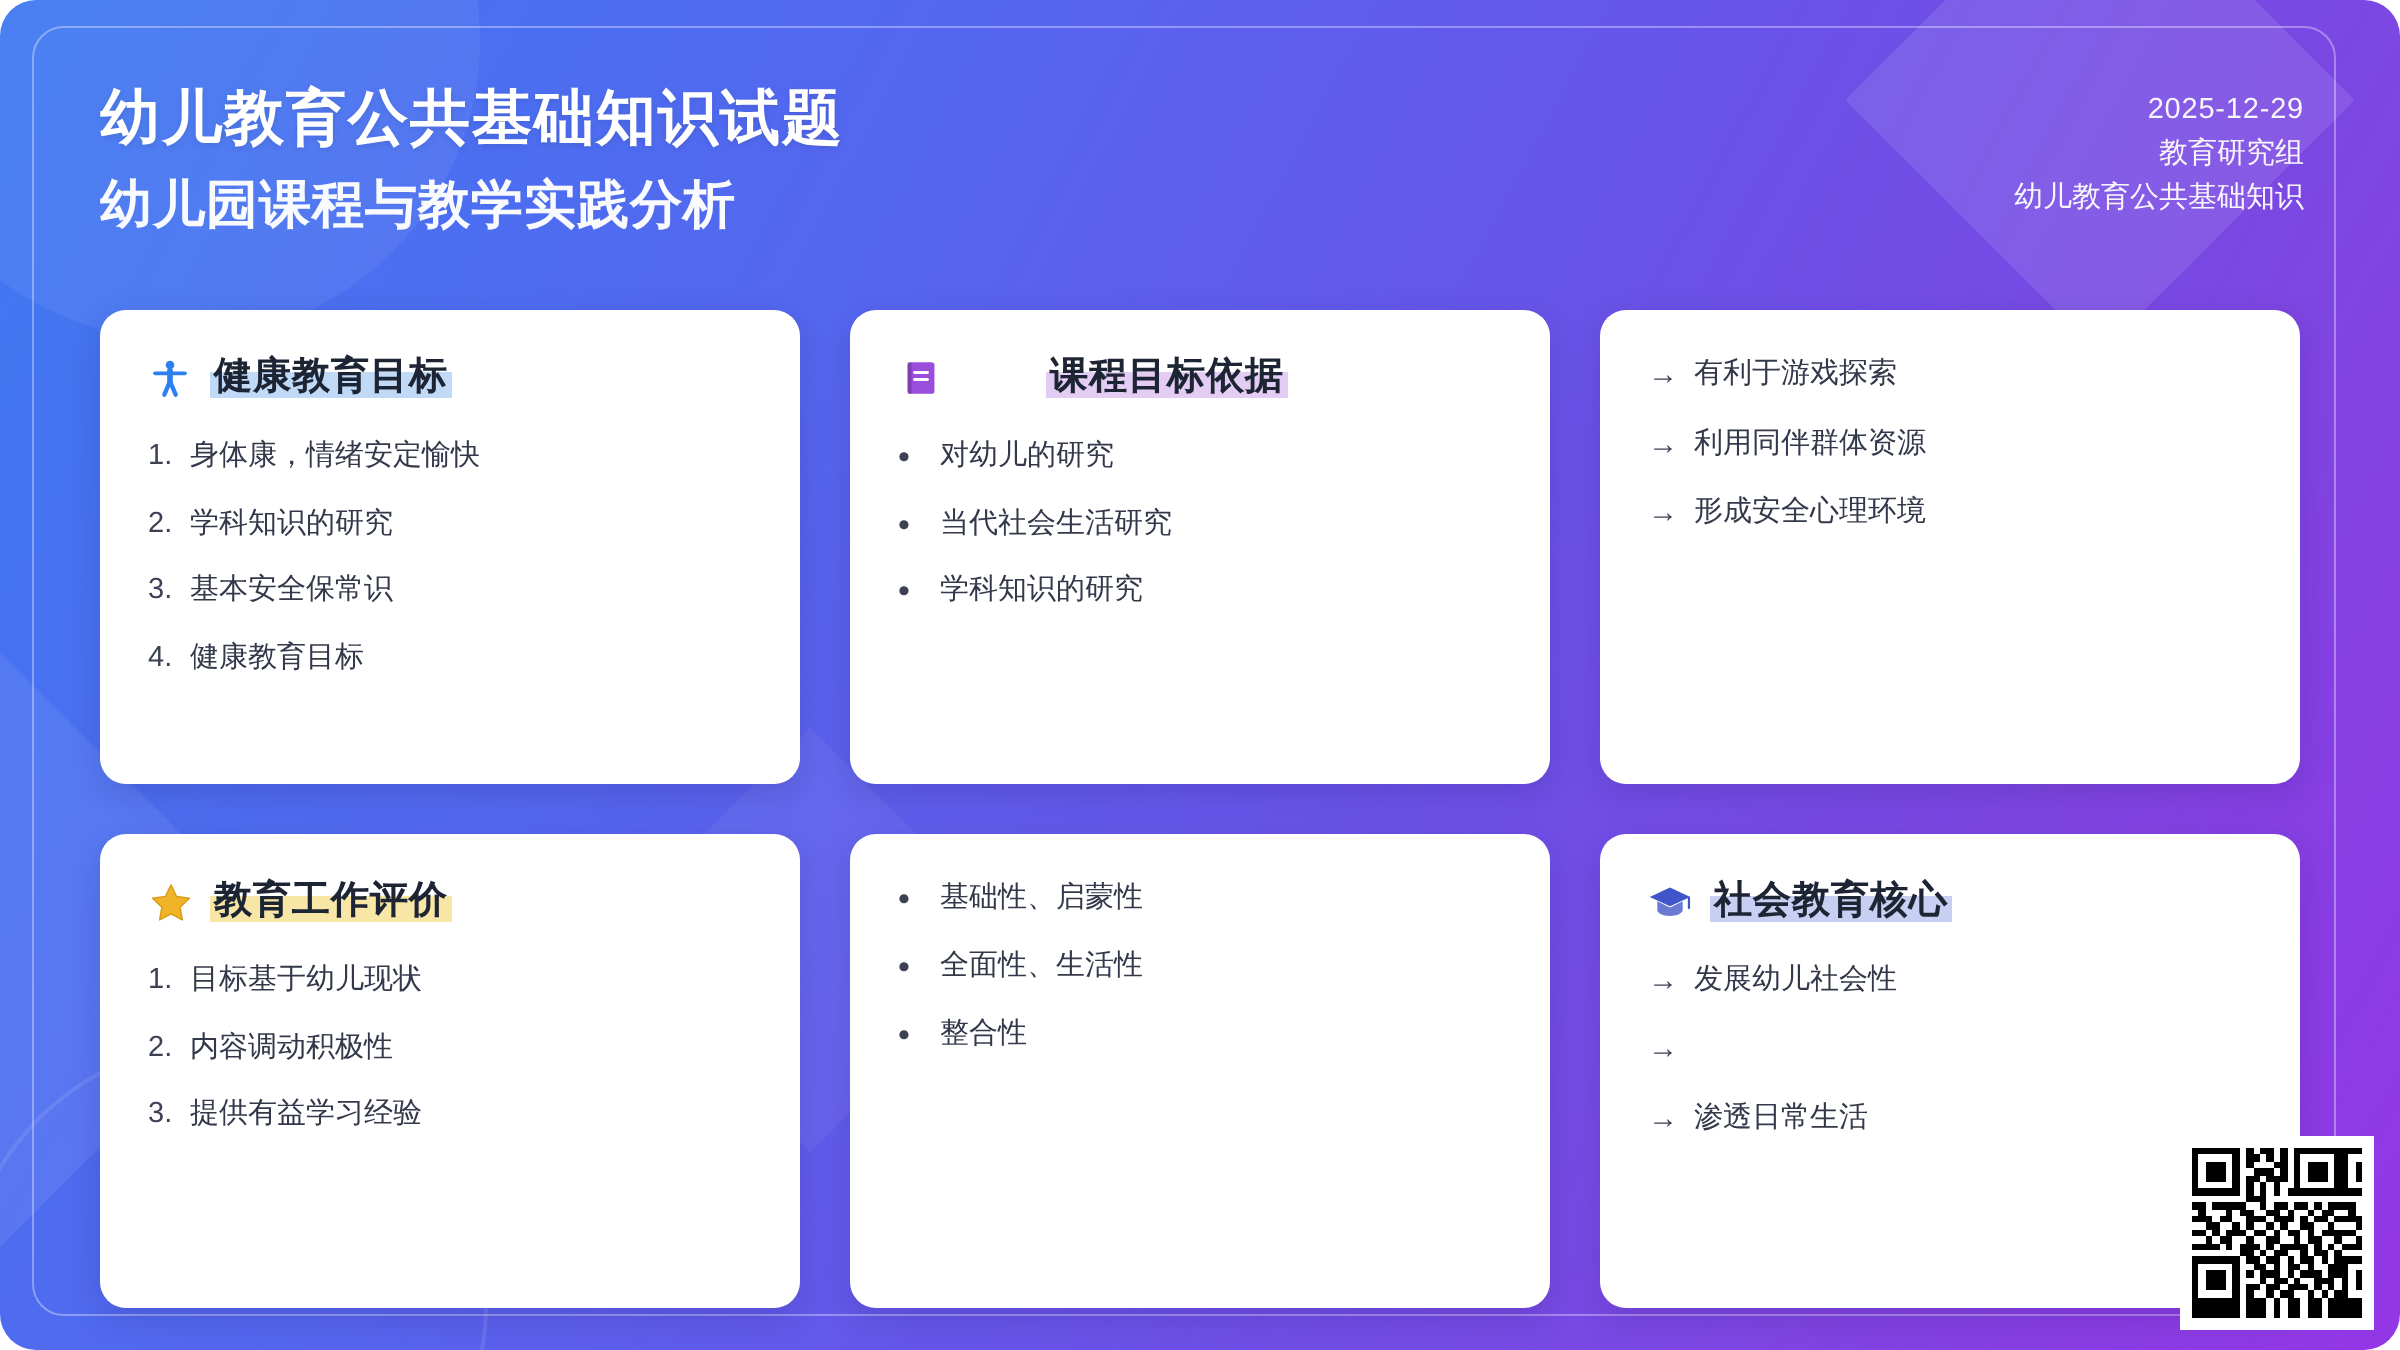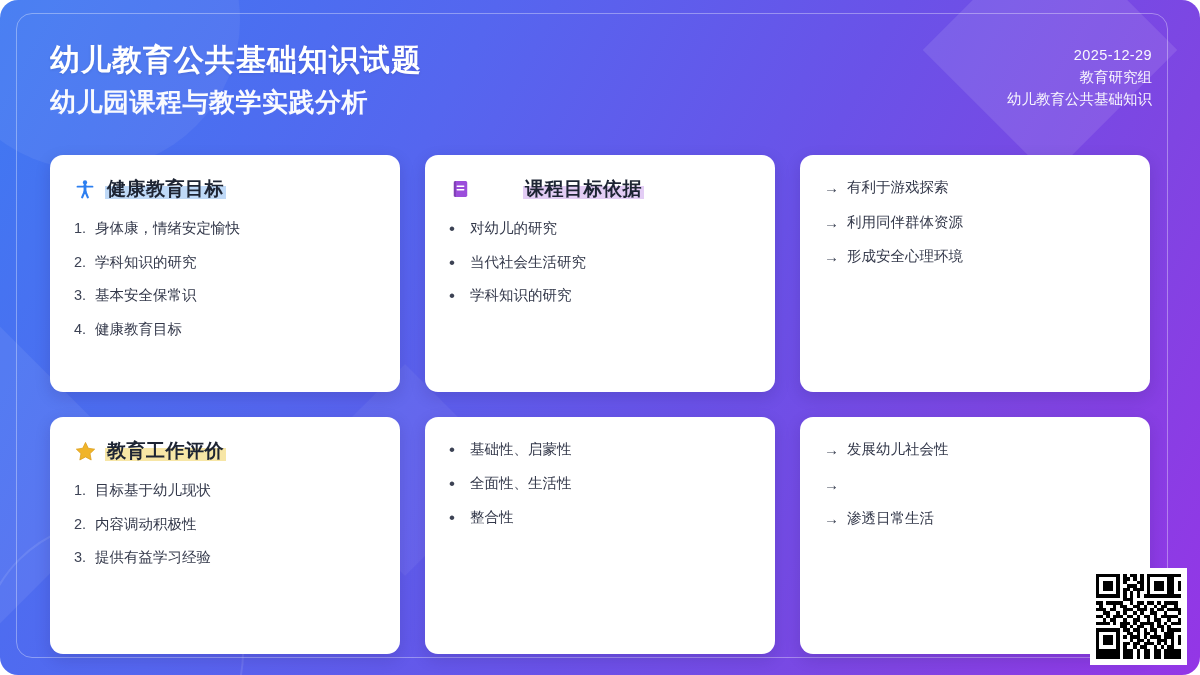--- a/index.html
+++ b/index.html
@@ -333,20 +333,30 @@
             <span class="bullet dot">•</span>
             <span class="item-text">全面性、生活性</span>
           </li>
           <li>
             <span class="bullet dot">•</span>
             <span class="item-text">整合性</span>
           </li>
         </ul>
       </div>
       <div class="card">
+        <div class="card-head">
+          <span class="card-icon">
+            <svg width="22" height="20" viewBox="0 0 26 22">
+              <path d="M13 2.5 25 8 13 13.5 1 8Z" fill="#4055c8"></path>
+              <path d="M5.5 10.6v5.1c0 2 3.4 3.5 7.5 3.5s7.5-1.5 7.5-3.5v-5.1L13 14.2Z" fill="#4055c8" opacity="0.78"></path>
+              <path d="M24.2 8.6v6" stroke="#4055c8" stroke-width="1.3" stroke-linecap="round"></path>
+            </svg>
+          </span>
+          <span class="card-title" style="background-image: linear-gradient(rgb(199, 208, 242), rgb(199, 208, 242));">社会教育核心</span>
+        </div>
         <ul class="card-list">
           <li>
             <span class="bullet arrow">→</span>
             <span class="item-text">发展幼儿社会性</span>
           </li>
           <li>
             <span class="bullet arrow">→</span>
           </li>
           <li>
             <span class="bullet arrow">→</span>

